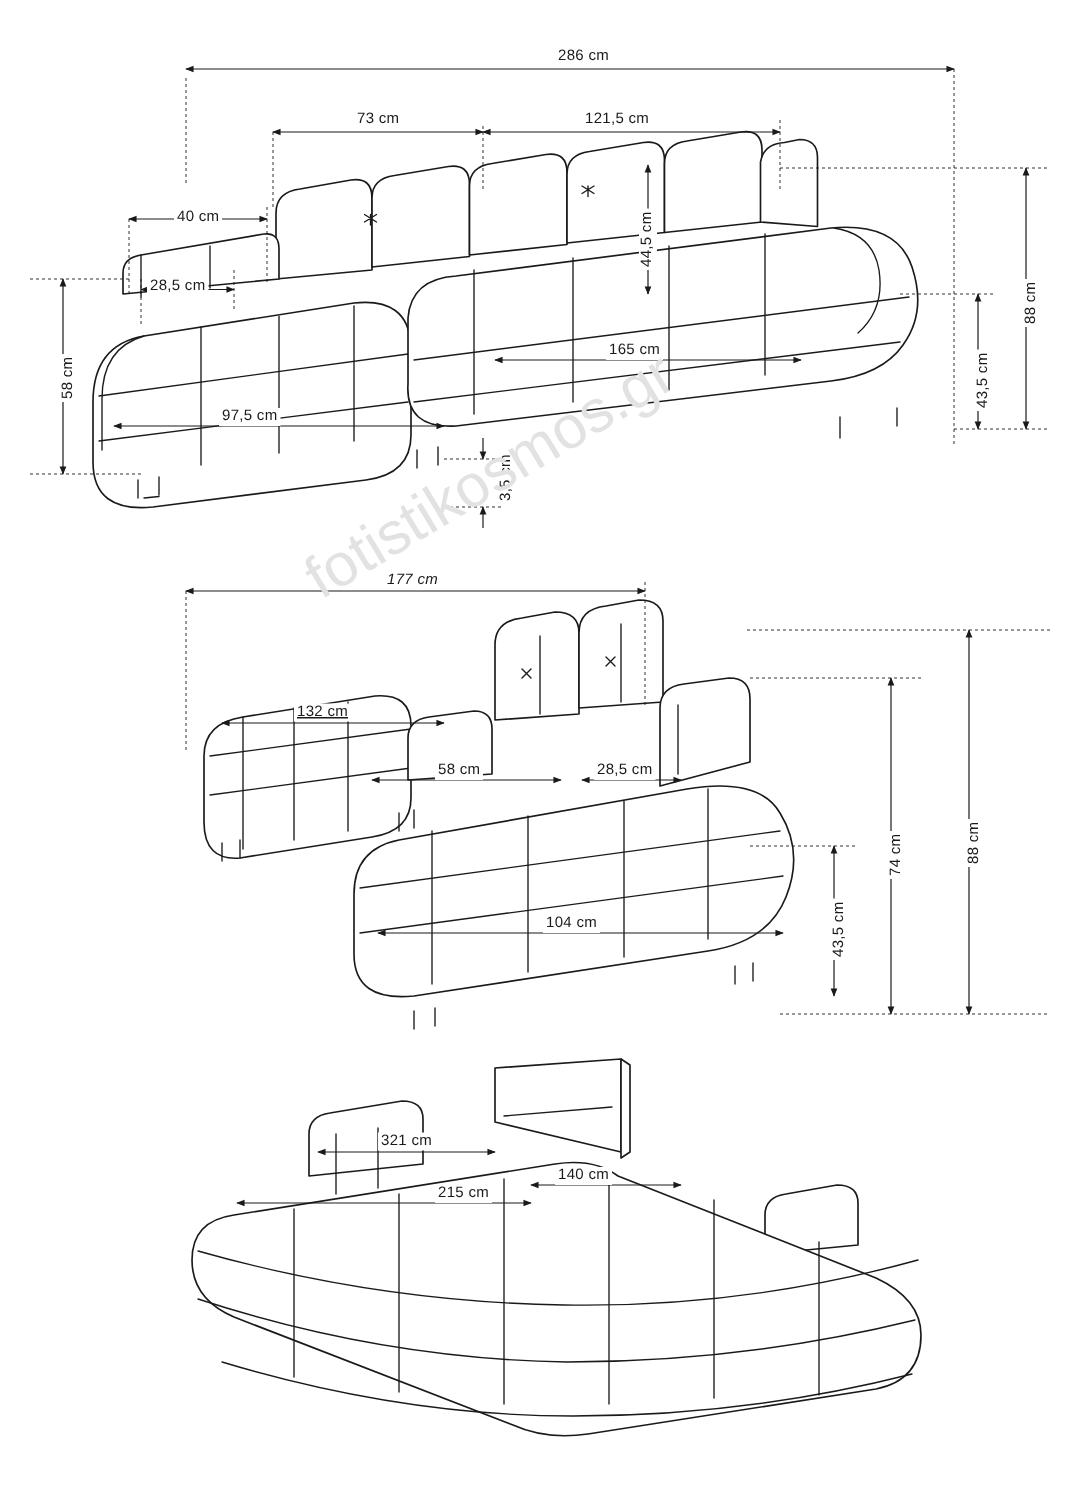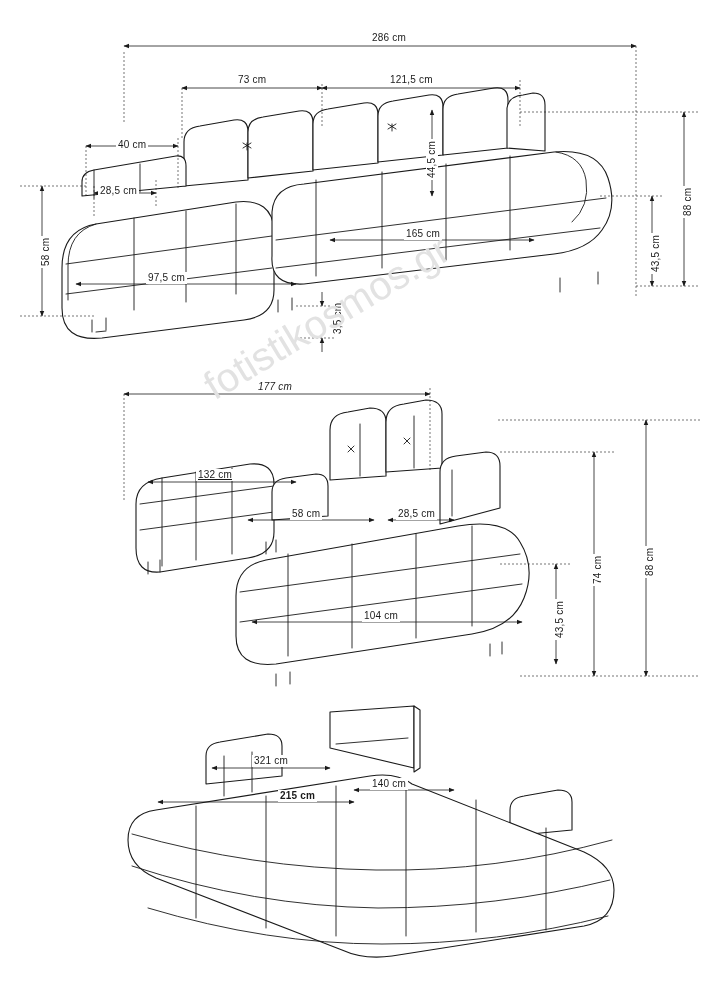--- a/index.html
+++ b/index.html
@@ -246,18 +246,18 @@
   <div class="dimtext" style="left:256px;top:381px;font-style:italic;">177 cm</div>
   <div class="dimtext" style="left:196px;top:469px;text-decoration:underline;">132 cm</div>
   <div class="dimtext" style="left:290px;top:508px;">58 cm</div>
   <div class="dimtext" style="left:396px;top:508px;">28,5 cm</div>
   <div class="dimtext" style="left:362px;top:610px;">104 cm</div>
   <div class="dimtext vert" style="left:644px;top:578px;transform:rotate(-90deg);">88 cm</div>
   <div class="dimtext vert" style="left:592px;top:586px;transform:rotate(-90deg);">74 cm</div>
   <div class="dimtext vert" style="left:554px;top:640px;transform:rotate(-90deg);">43,5 cm</div>
 
   <div class="dimtext" style="left:252px;top:755px;">321 cm</div>
-  <div class="dimtext" style="left:278px;top:790px;font-weight:bold;">215 cm</div>
+  <div class="dimtext" style="left:290px;top:790px;">215 cm</div>
   <div class="dimtext" style="left:370px;top:778px;">140 cm</div>
 
   <div class="watermark">fotistikosmos.gr</div>
 
 </div>
 
 </body></html>

